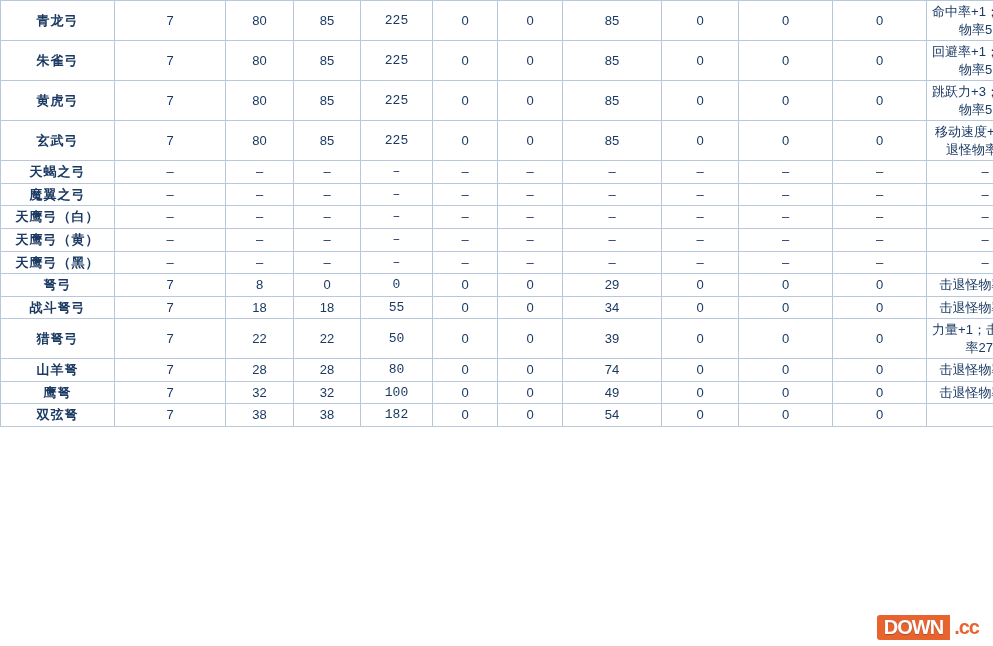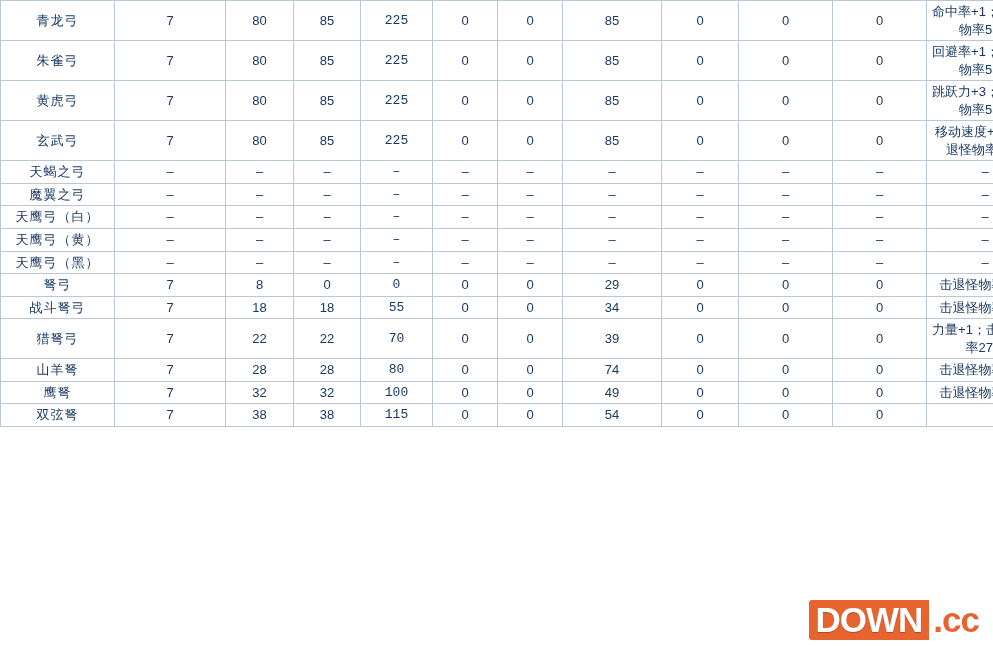--- a/index.html
+++ b/index.html
@@ -25,21 +25,21 @@
     text-align: center;
     vertical-align: middle;
     color: #1b3a63;
     font-size: 13px;
     padding: 2px 3px;
     line-height: 1.35;
   }
   td.name-cell {
     width: 107px;
     font-size: 15px;
-    font-weight: normal;
+    font-weight: bold;
     letter-spacing: 1px;
   }
   td.num-cell {
     font-size: 13px;
   }
   td.c1 { width: 104px; }
   td.c2 { width: 61px; }
   td.c3 { width: 60px; }
   td.c4 { width: 65px; font-family: Liberation Mono, monospace; }
   td.c5 { width: 58px; }
@@ -58,21 +58,21 @@
     font-size: 13px;
   }
   .watermark {
     position: absolute;
     right: 8px;
     bottom: 6px;
     display: flex;
     align-items: center;
     font-family: "Liberation Sans", sans-serif;
     font-weight: bold;
-    font-size: 35px;
+    font-size: 20px;
     letter-spacing: -1px;
     line-height: 1;
   }
   .watermark .wm-down {
     background: #e8642f;
     color: #ffffff;
     padding: 2px 7px 3px 7px;
     border-radius: 3px 0 0 3px;
     text-shadow: 0 1px 1px rgba(0,0,0,0.25);
   }
@@ -241,21 +241,21 @@
       <td class="num-cell c8">0</td>
       <td class="num-cell c9">0</td>
       <td class="num-cell c10">0</td>
       <td class="note-cell">击退怪物率22%</td>
     </tr>
     <tr>
       <td class="name-cell">猎弩弓</td>
       <td class="num-cell c1">7</td>
       <td class="num-cell c2">22</td>
       <td class="num-cell c3">22</td>
-      <td class="num-cell c4">70</td>
+      <td class="num-cell c4">50</td>
       <td class="num-cell c5">0</td>
       <td class="num-cell c6">0</td>
       <td class="num-cell c7">39</td>
       <td class="num-cell c8">0</td>
       <td class="num-cell c9">0</td>
       <td class="num-cell c10">0</td>
       <td class="note-cell">力量+1；击退怪物率27%</td>
     </tr>
     <tr>
       <td class="name-cell">山羊弩</td>
@@ -283,21 +283,21 @@
       <td class="num-cell c8">0</td>
       <td class="num-cell c9">0</td>
       <td class="num-cell c10">0</td>
       <td class="note-cell">击退怪物率32%</td>
     </tr>
     <tr>
       <td class="name-cell">双弦弩</td>
       <td class="num-cell c1">7</td>
       <td class="num-cell c2">38</td>
       <td class="num-cell c3">38</td>
-      <td class="num-cell c4">115</td>
+      <td class="num-cell c4">182</td>
       <td class="num-cell c5">0</td>
       <td class="num-cell c6">0</td>
       <td class="num-cell c7">54</td>
       <td class="num-cell c8">0</td>
       <td class="num-cell c9">0</td>
       <td class="num-cell c10">0</td>
       <td class="note-cell"></td>
     </tr>
   </tbody>
 </table>

